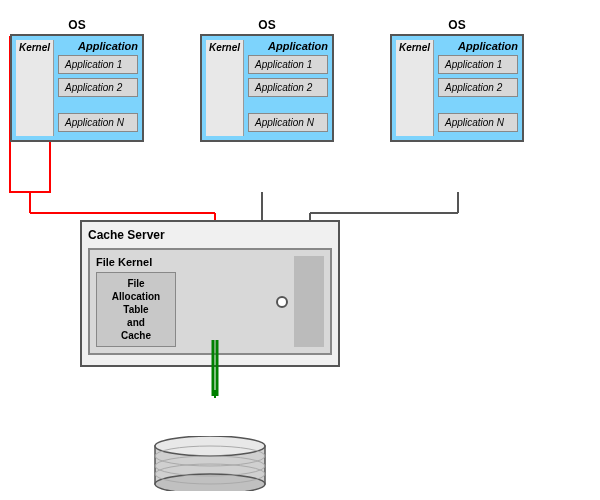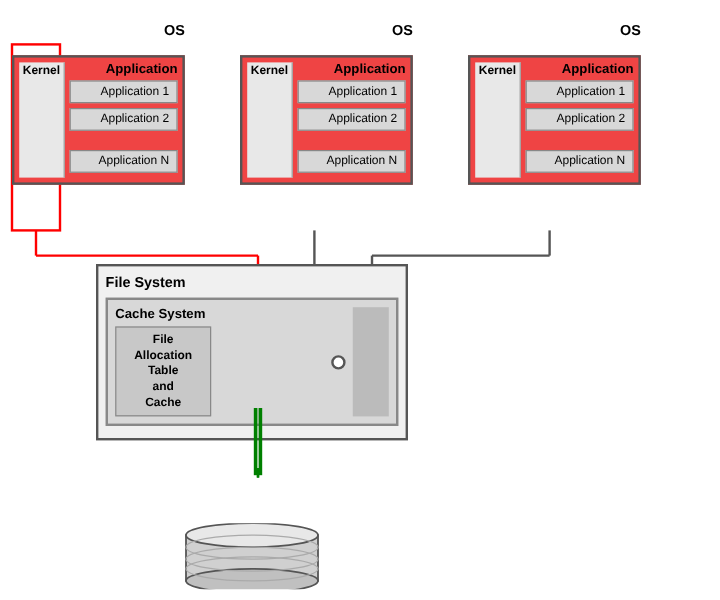--- a/index.html
+++ b/index.html
@@ -18,32 +18,33 @@
       width: 600px;
       height: 500px;
     }
 
     
     .os-group {
       position: absolute;
       top: 18px;
     }
     .os-label {
-      text-align: right;
+      text-align: center;
       font-weight: bold;
       font-size: 12px;
-      margin-bottom: 14px;
+      margin-bottom: 2px;
     }
     .os-box {
       border: 2px solid #555;
-      background: #ef4444;
+      background: #7dd3fc;
       display: flex;
       flex-direction: row;
       padding: 4px;
       gap: 4px;
+      font-style: italic;
     }
     .kernel-section {
       width: 38px;
       background: #e8e8e8;
       border-right: 1px solid #999;
       display: flex;
       align-items: flex-start;
       justify-content: center;
       padding-top: 2px;
       font-weight: bold;
@@ -57,24 +58,24 @@
     .app-section-header {
       font-weight: bold;
       font-size: 11px;
       text-align: right;
       margin-bottom: 3px;
     }
     .app-item {
       border: 1px solid #888;
       background: #d8d8d8;
       padding: 3px 6px;
-      text-align: right;
+      text-align: left;
       font-size: 10px;
       margin-bottom: 4px;
-      width: 90px;
+      width: 80px;
     }
 
     
     .file-server-box {
       position: absolute;
       left: 80px;
       top: 220px;
       width: 260px;
       border: 2px solid #555;
       background: #f0f0f0;
@@ -230,24 +231,24 @@
         <div class="app-section-header">Application</div>
         <div class="app-item">Application 1</div>
         <div class="app-item">Application 2</div>
         <div style="height:12px;"></div>
         <div class="app-item">Application N</div>
       </div>
     </div>
   </div>
 
   <div class="file-server-box">
-    <div class="file-server-title">File System</div>
+    <div class="file-server-title">Cache Server</div>
     <div class="file-system-box">
       <div style="flex:1;">
-        <div class="file-system-label">Cache System</div>
+        <div class="file-system-label">File Kernel</div>
         <div class="fat-cache-box">File<br>Allocation<br>Table<br>and<br>Cache</div>
       </div>
       <div class="circle-connector"></div>
       <div style="width:30px; background:#bbb; align-self:stretch;"></div>
     </div>
   </div>
 
 
   <svg class="disk-cylinder" viewBox="0 0 120 55" xmlns="http://www.w3.org/2000/svg">
 

